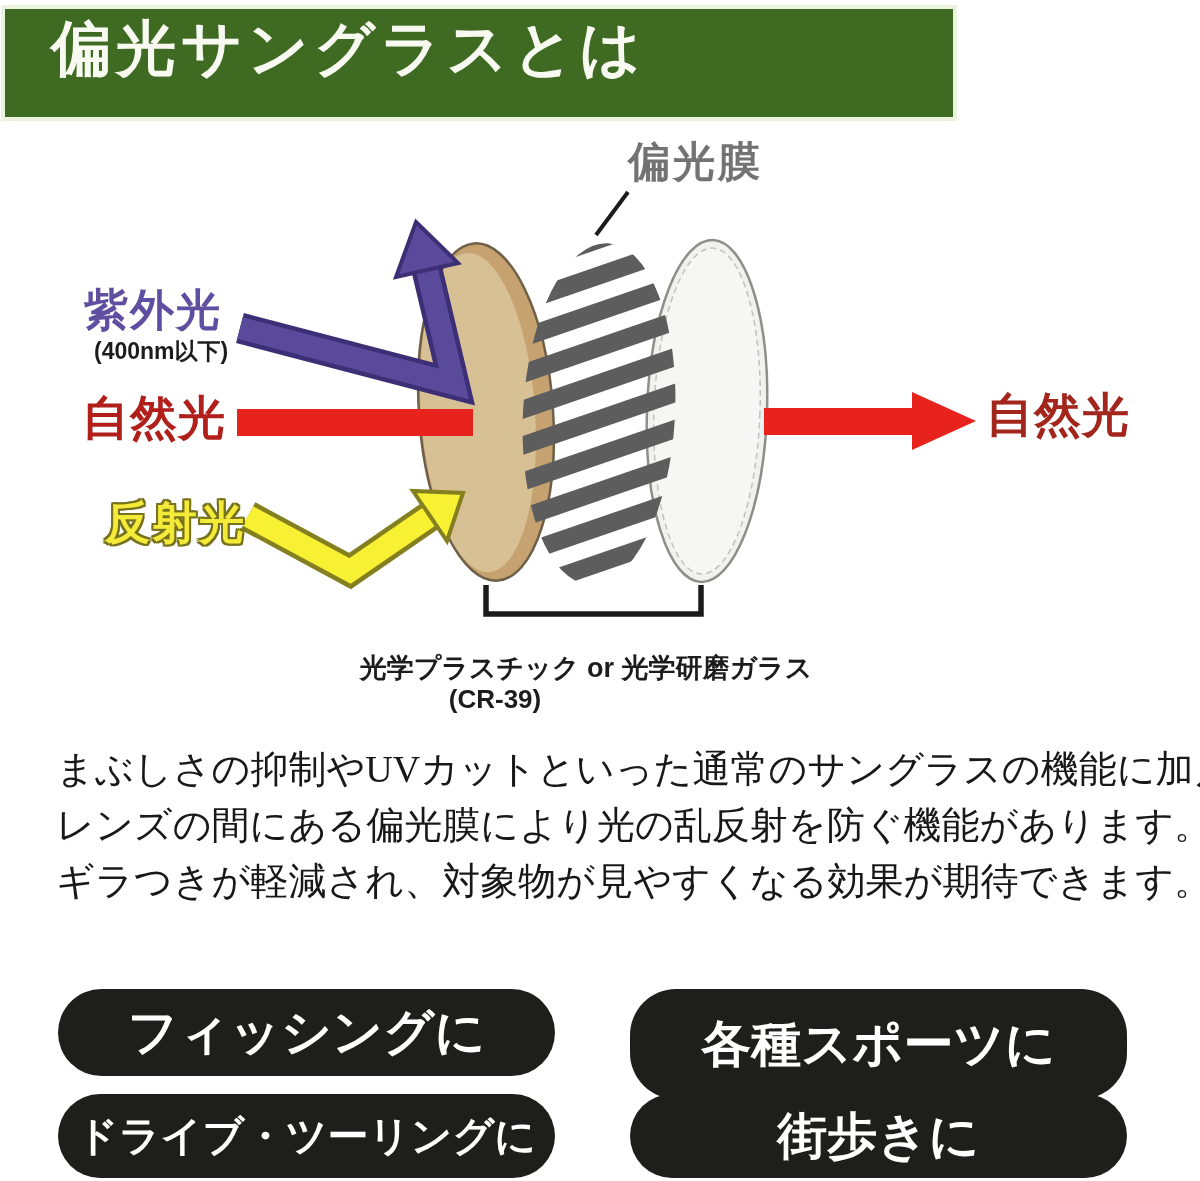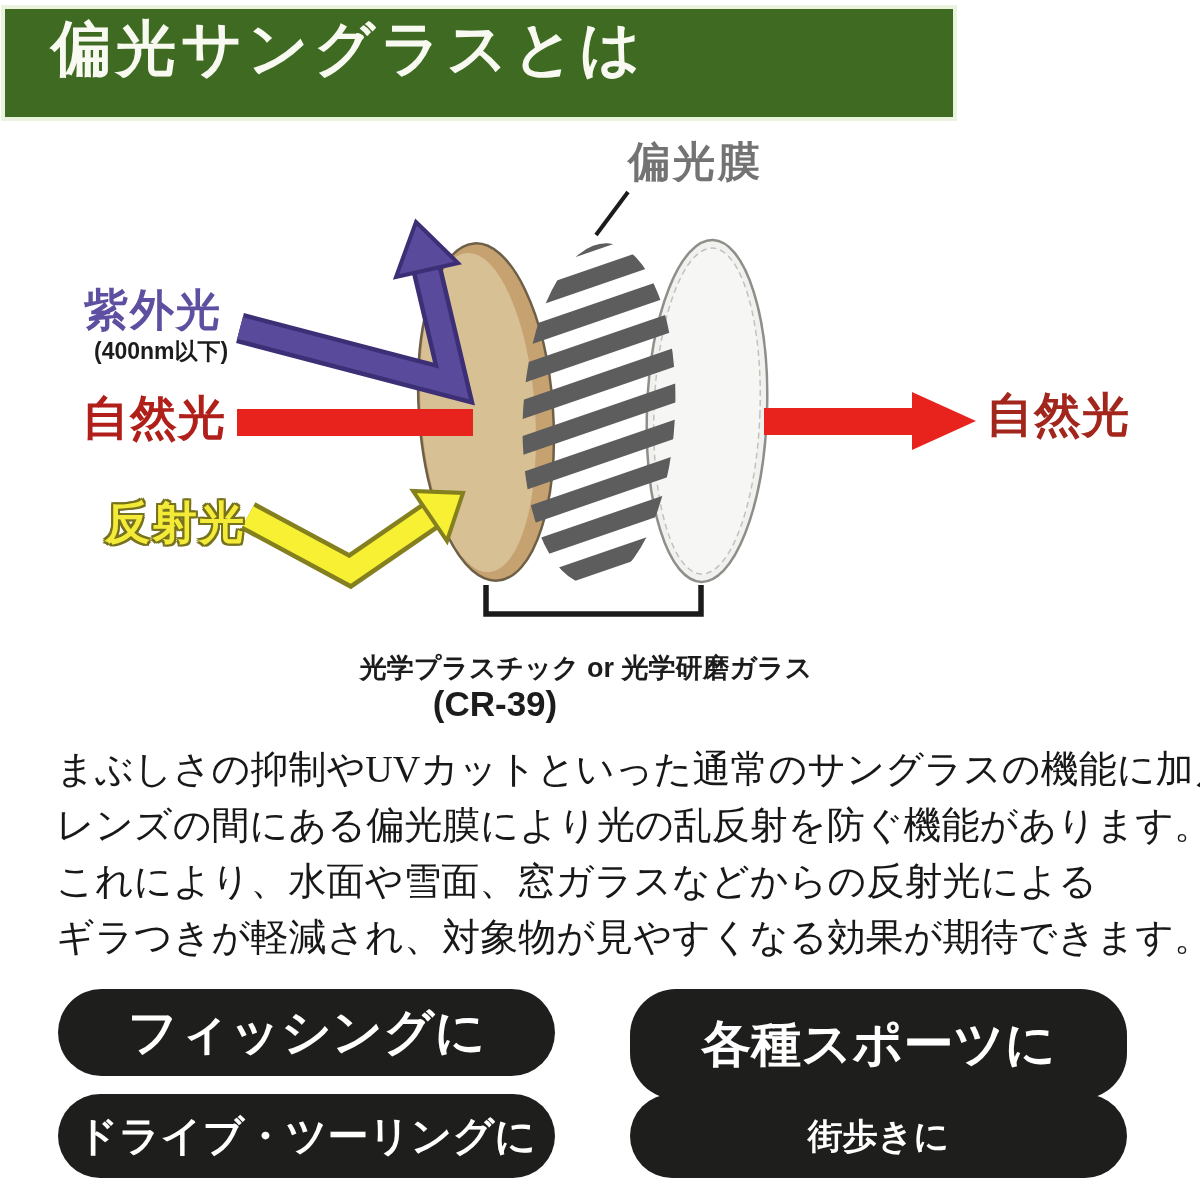--- a/index.html
+++ b/index.html
@@ -26,38 +26,38 @@
           text-shadow:0 0 2px #ffffff;}
   .lbl-uv-sub{left:94px; top:340px; font-size:23px; font-weight:700; color:#1c1c1c;}
   .lbl-nat-left{left:82px; top:394px; font-size:47px; color:#b01f1a; letter-spacing:1px;}
   .lbl-ref{left:84px; top:500px; font-size:45px; color:#f4ea38; letter-spacing:2px;
     text-shadow:-2px -2px 0 #77721d, 2px -2px 0 #77721d, -2px 2px 0 #77721d, 2px 2px 0 #77721d,
                  0 -2px 0 #77721d, 0 2px 0 #77721d, -2px 0 0 #77721d, 2px 0 0 #77721d;margin-left:21px;}
   .lbl-nat-right{left:986px; top:391px; font-size:47px; color:#a3261c; letter-spacing:1px;}
   .caption1{left:330px; top:650px; width:512px; text-align:center;
             font-size:27px; font-weight:700; color:#1c1c1c; white-space:nowrap;}
   .caption2{left:330px; top:684px; width:330px; text-align:center;
-            font-size:35px; font-weight:700; color:#1c1c1c;}
+            font-size:26px; font-weight:700; color:#1c1c1c;}
   
   .paragraph{
     left:56px; top:741px; width:1108px;
     font-family:"Liberation Serif", serif; font-size:38px; line-height:56px;
     color:#181818; letter-spacing:0px;
   }
   .paragraph div{white-space:nowrap;}
   
   .pill{
     background:#1e1e1c; color:#ffffff; border-radius:46px;
     display:flex; align-items:center; justify-content:center;
     font-weight:700; white-space:nowrap;
   }
   .pill-fishing{left:58px;  top:989px;  width:497px; height:87px; font-size:50px;}
   .pill-sports {left:630px; top:989px;  width:497px; height:110px; font-size:50px;}
   .pill-drive  {left:58px;  top:1094px; width:497px; height:84px; font-size:41px;}
-  .pill-walk   {left:630px; top:1094px; width:497px; height:84px; font-size:35px;}
+  .pill-walk   {left:630px; top:1094px; width:497px; height:84px; font-size:50px;}
 </style>
 </head>
 <body>
 
 <div class="stage">
 
   <div class="abs header-bar">
     <span class="title">偏光サングラスとは</span>
   </div>
 
@@ -124,21 +124,20 @@
   <div class="abs dlabel lbl-nat-left">自然光</div>
   <div class="abs dlabel lbl-ref">反射光</div>
   <div class="abs dlabel lbl-nat-right">自然光</div>
 
   <div class="abs caption1">光学プラスチック or 光学研磨ガラス</div>
   <div class="abs caption2">(CR-39)</div>
 
   <div class="abs paragraph">
     <div>まぶしさの抑制やUVカットといった通常のサングラスの機能に加え、</div>
     <div>レンズの間にある偏光膜により光の乱反射を防ぐ機能があります。</div>
-    <div>これにより、水面や雪面、窓ガラスなどからの反射光による</div>
     <div>ギラつきが軽減され、対象物が見やすくなる効果が期待できます。</div>
   </div>
 
   <div class="abs pill pill-fishing">フィッシングに</div>
   <div class="abs pill pill-sports">各種スポーツに</div>
   <div class="abs pill pill-drive">ドライブ・ツーリングに</div>
   <div class="abs pill pill-walk">街歩きに</div>
 
 </div>
 

